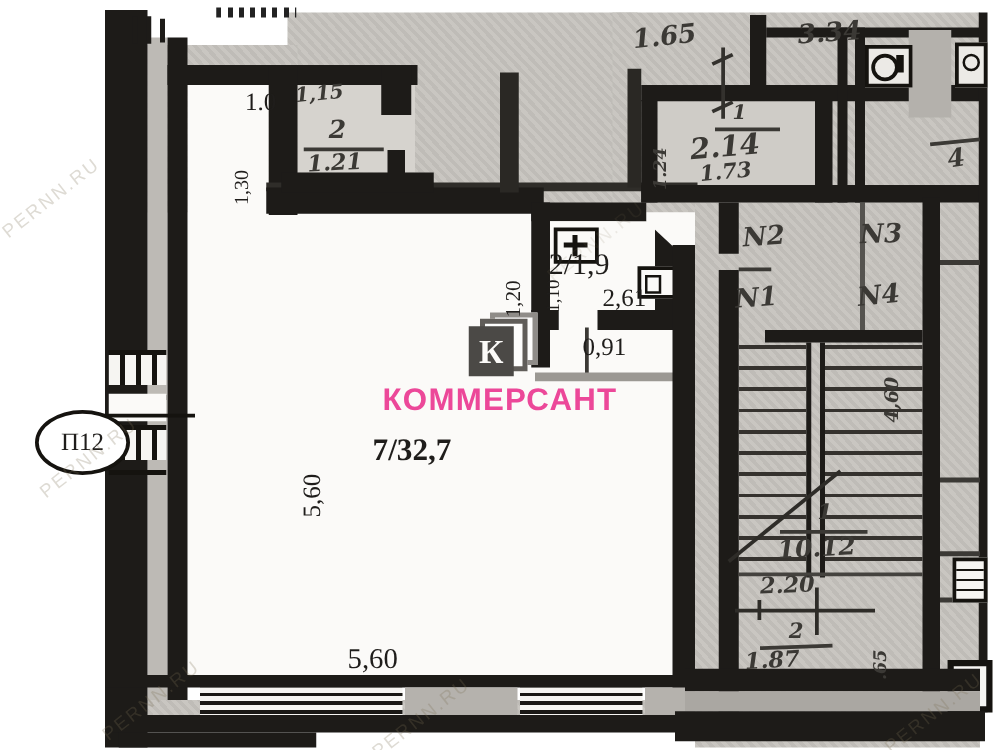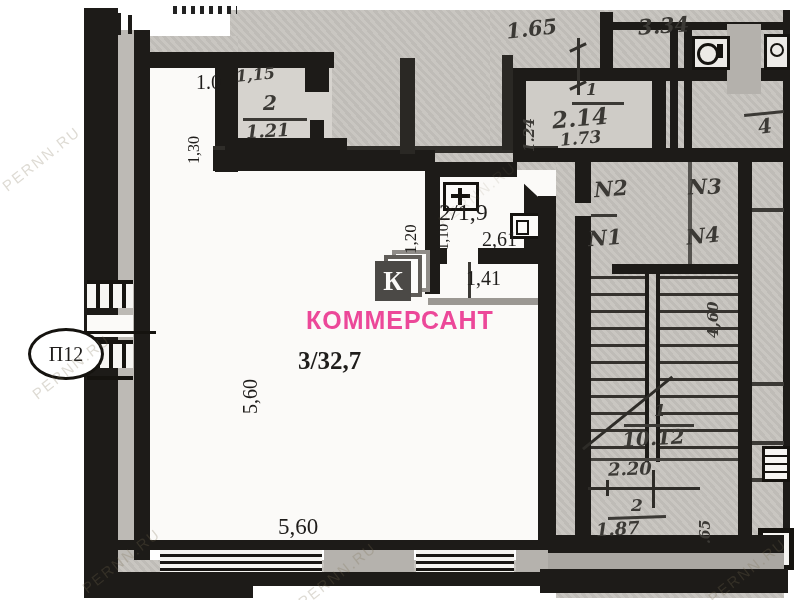--- a/index.html
+++ b/index.html
@@ -161,22 +161,22 @@
   <div class="abs" style="left:306px;top:306px;width:200px;font-family:'Liberation Sans',sans-serif;font-weight:bold;font-size:25px;letter-spacing:1px;color:#ec4899;">КОММЕРСАНТ</div>
 
   <div class="abs type" style="left:160px;top:72px;font-size:20px;margin-left:36px;">1.0</div>
   <div class="abs type vert" style="left:186px;top:110px;height:54px;font-size:16px;">1,30</div>
   <div class="abs type vert" style="left:240px;top:352px;height:62px;font-size:20px;">5,60</div>
   <div class="abs type" style="left:278px;top:515px;font-size:23px;">5,60</div>
   <div class="abs type vert" style="left:402px;top:186px;height:68px;font-size:17px;">1,20</div>
   <div class="abs type vert" style="left:436px;top:192px;height:58px;font-size:15px;">1,10</div>
   <div class="abs type" style="left:439px;top:200px;font-size:24px;">2/1,9</div>
   <div class="abs type" style="left:482px;top:229px;font-size:20px;">2,61</div>
-  <div class="abs type" style="left:466px;top:268px;font-size:20px;">1,41</div>
-  <div class="abs type" style="left:298px;top:348px;font-size:25px;font-weight:bold;">3/32,7</div>
+  <div class="abs type" style="left:466px;top:268px;font-size:20px;">0,91</div>
+  <div class="abs type" style="left:298px;top:348px;font-size:25px;font-weight:bold;">7/32,7</div>
 
   <div class="abs hand" style="left:236px;top:67px;font-size:16px;transform:rotate(-5deg);">1,15</div>
   <div class="abs hand" style="left:263px;top:93px;font-size:20px;">2</div>
   <div class="abs line" style="left:243px;top:118px;width:64px;height:3px;"></div>
   <div class="abs hand" style="left:246px;top:122px;font-size:18px;transform:rotate(-3deg);">1.21</div>
 
   <div class="abs hand" style="left:506px;top:18px;font-size:21px;transform:rotate(-6deg);">1.65</div>
   <div class="abs hand" style="left:638px;top:15px;font-size:21px;transform:rotate(-4deg);">3.34</div>
 
   <div class="abs hand" style="left:586px;top:82px;font-size:16px;">1</div>

